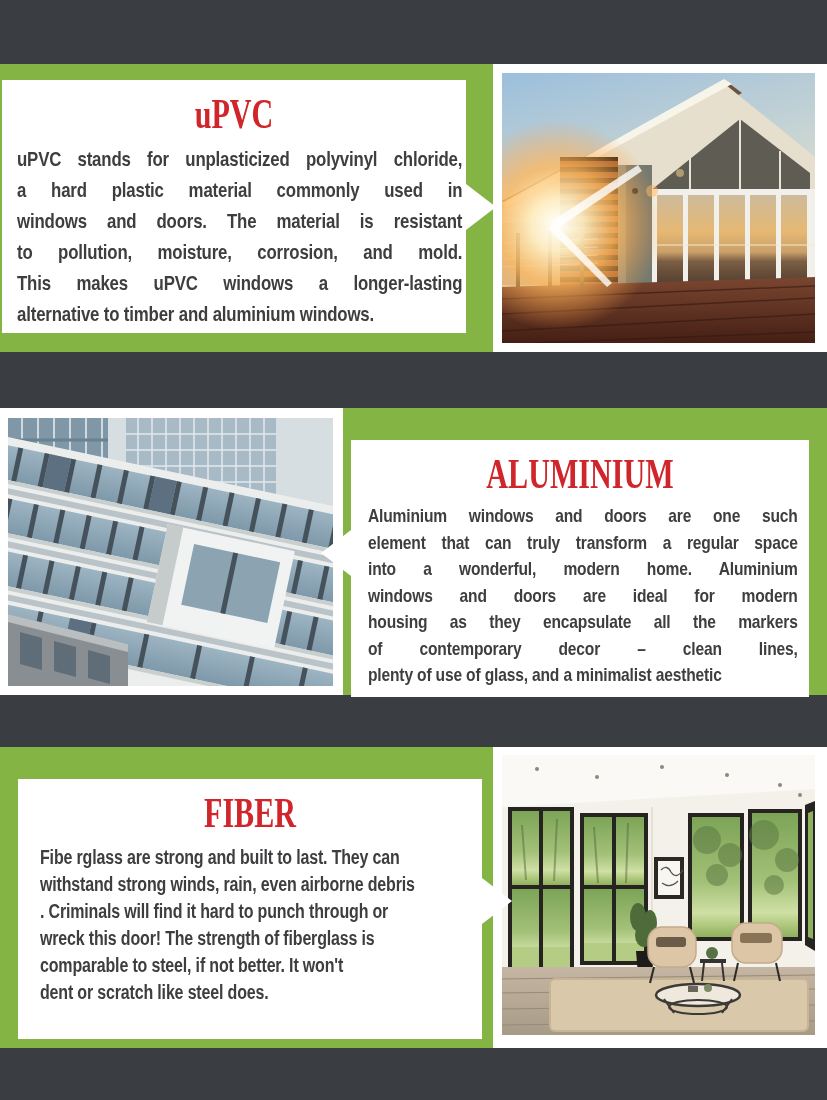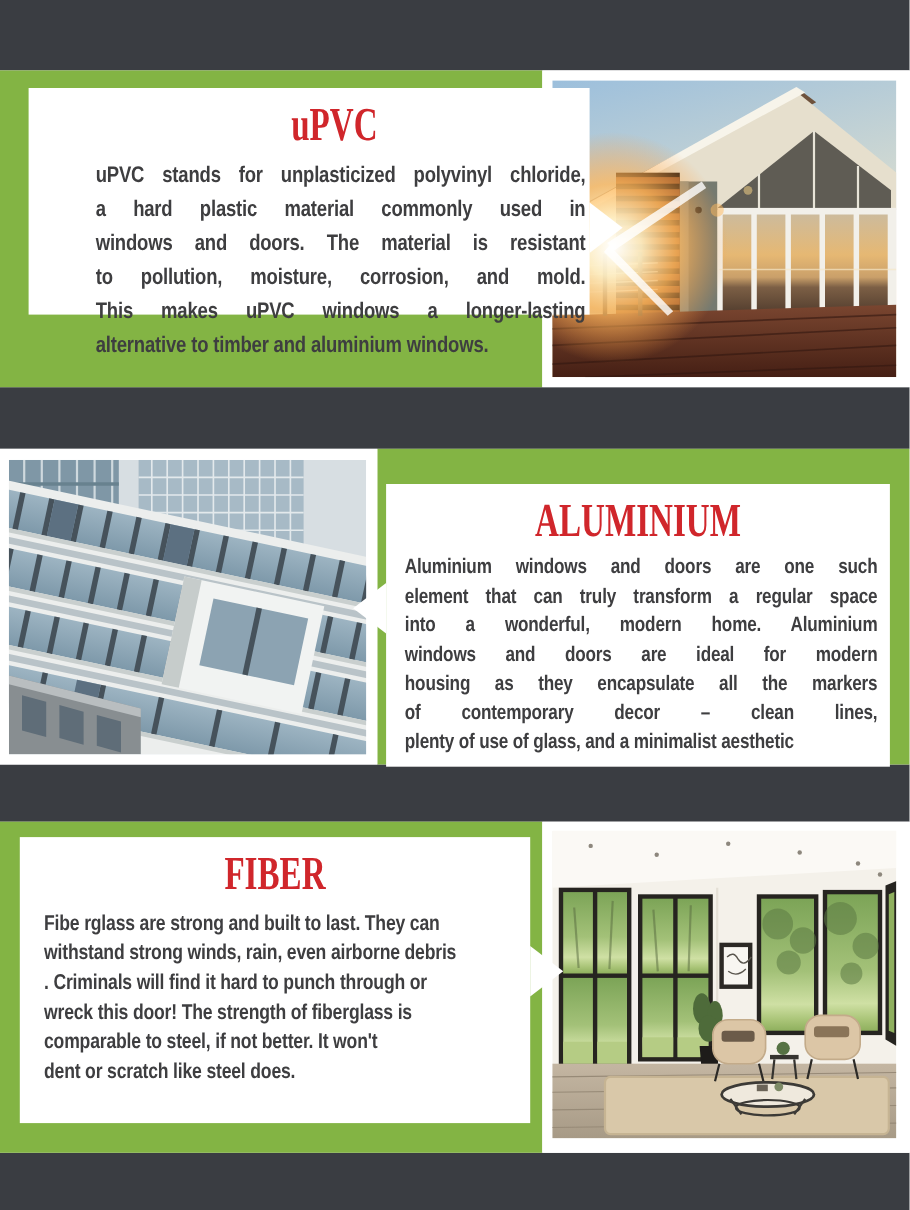--- a/index.html
+++ b/index.html
@@ -21,23 +21,23 @@
   .img-card{position:absolute;background:#ffffff;z-index:1;}
   .ic1{left:493px;right:0;top:0;bottom:0;}
   .ic2{left:0;width:343px;top:0;bottom:0;}
   .ic3{left:493px;right:0;top:0;bottom:0;}
   .photo{position:absolute;overflow:hidden;}
   .p1{left:9px;top:9px;width:313px;height:270px;}
   .p2{left:8px;top:10px;width:325px;height:268px;}
   .p3{left:9px;top:8px;width:313px;height:280px;}
   .photo svg{display:block;width:100%;height:100%;}
   .text-card{position:absolute;background:#ffffff;z-index:3;}
-  .tc1{left:26px;top:16px;width:464px;height:206px;padding-left:46px;}
+  .tc1{left:2px;top:16px;width:464px;height:253px;}
   .tc2{left:351px;top:32px;width:458px;height:257px;}
-  .tc3{left:18px;top:14px;width:464px;height:260px;}
+  .tc3{left:18px;top:32px;width:464px;height:260px;}
   .heading{font-family:"Liberation Serif",serif;font-weight:bold;color:#d0262b;text-align:center;
            font-size:43px;line-height:1;margin:12px 0 8px;transform:scaleX(0.7);transform-origin:50% 0;}
   .body-text{transform-origin:0 0;transform:scaleX(0.82);color:#3e3e40;font-weight:bold;letter-spacing:-0.2px;}
   .bt1{margin-left:15px;width:543px;font-size:20.5px;line-height:31px;}
   .bt2{margin-left:17px;width:524px;font-size:19px;line-height:26.5px;margin-top:6px;}
   .bt3{margin-left:22px;width:534px;font-size:19.5px;line-height:27px;margin-top:10px;}
   .jline{text-align:justify;text-align-last:justify;}
   .jline.last{text-align-last:left;}
   .pline{white-space:pre;text-align:left;}
   .notch{position:absolute;width:0;height:0;border-top:23px solid transparent;border-bottom:23px solid transparent;z-index:4;}

